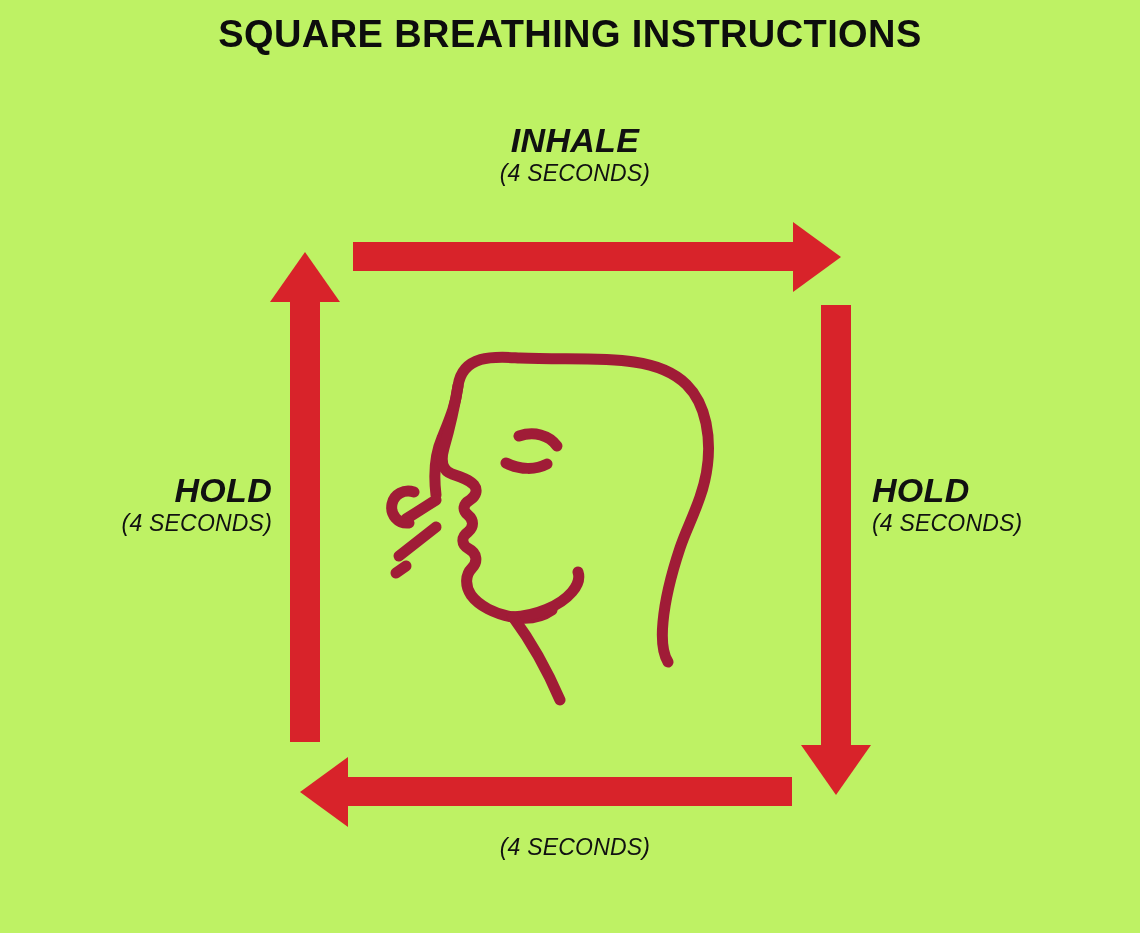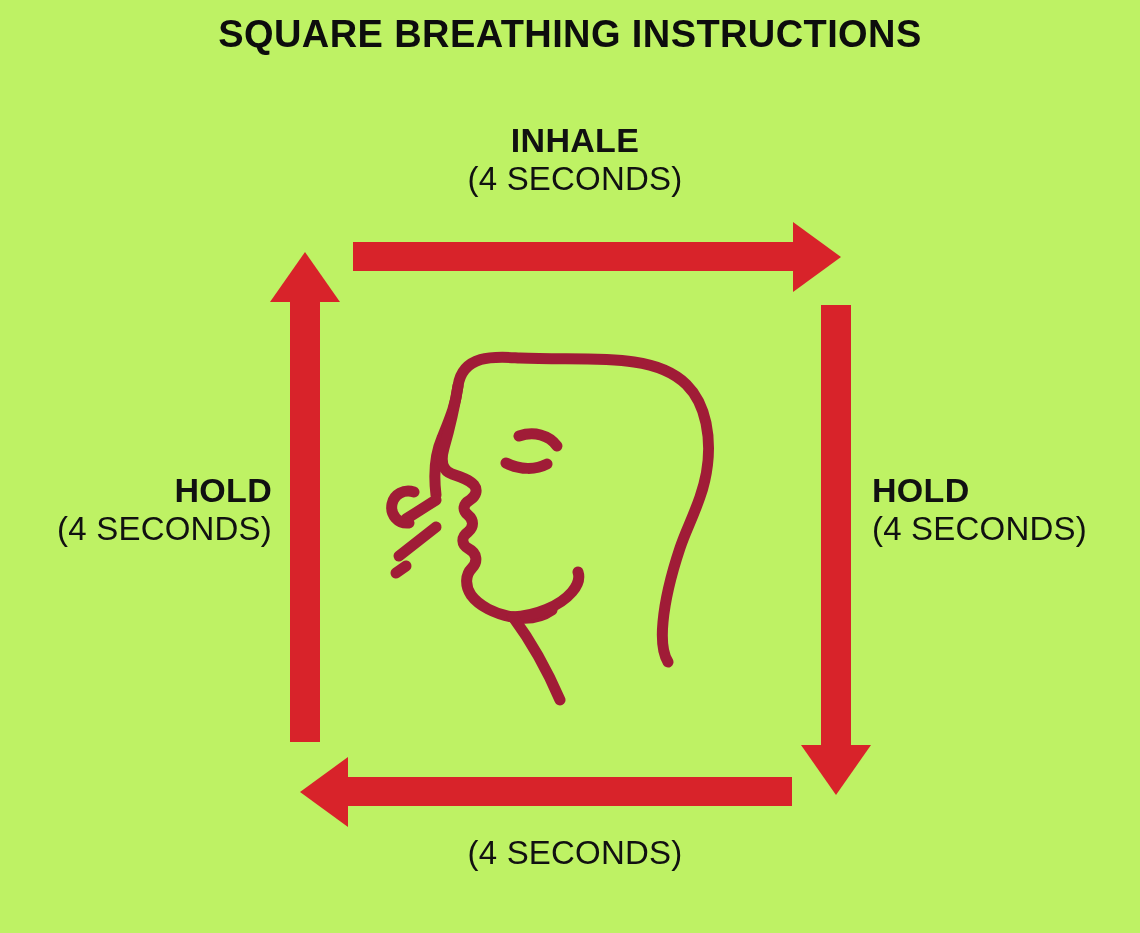--- a/index.html
+++ b/index.html
@@ -31,29 +31,30 @@
     letter-spacing: 0.4px;
     color: #0d0d0d;
     line-height: 1.1;
   }
 
   
   .label-block {
     position: absolute;
     color: #111111;
     line-height: 1.18;
+    font-style: italic;
   }
   .label-head {
     font-size: 34px;
     font-weight: bold;
     letter-spacing: 0.3px;
     display: block;
   }
   .label-sub {
-    font-size: 33px;
+    font-size: 23px;
     font-weight: normal;
     letter-spacing: 0.2px;
     display: block;
   }
 
   #label-inhale {
     left: 320px;
     top: 120px;
     width: 510px;
     text-align: center;

